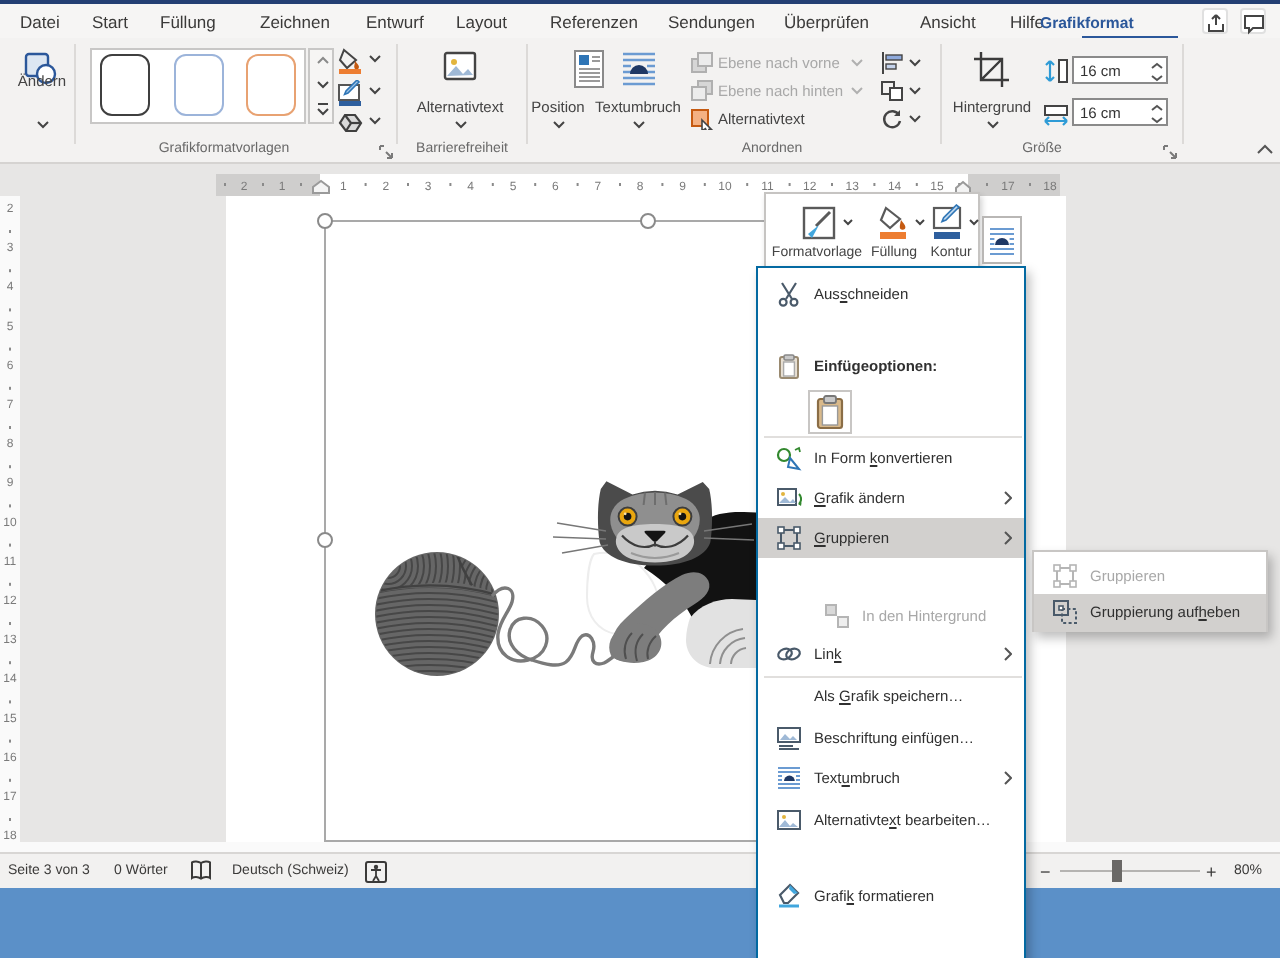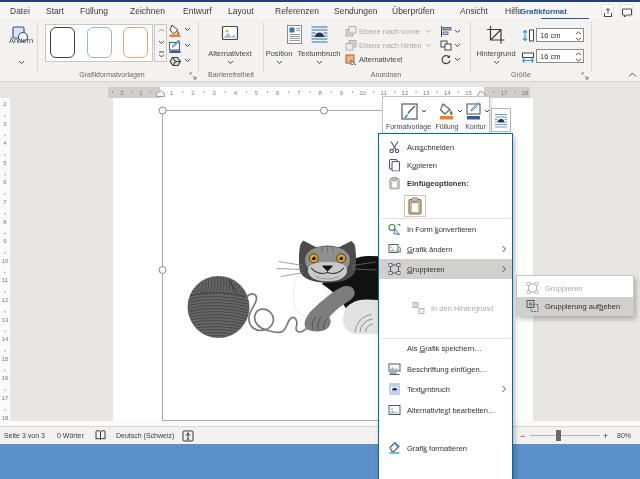--- a/index.html
+++ b/index.html
@@ -522,27 +522,20 @@
 
   <div class="abs" id="cmenu" style="left:378px;top:133px;width:135px;height:416px;background:#fff;border:1px solid #0369a1;box-shadow:2px 3px 5px rgba(0,0,0,0.25);">
     <div class="mi" style="top:3px;">
       <svg class="ic" viewBox="0 0 13 13">
           <path d="M3 1l5 8M10 1L5 9" stroke="#4a5a6a" stroke-width="1.1"></path>
           <circle cx="3.6" cy="10.6" r="1.7" fill="none" stroke="#4a5a6a" stroke-width="1.1"></circle>
           <circle cx="9" cy="10.6" r="1.7" fill="none" stroke="#4a5a6a" stroke-width="1.1"></circle>
         </svg>
       <span class="txt">Aus<u>s</u>chneiden</span>
     </div>
-    <div class="mi" style="top:21px;">
-      <svg class="ic" viewBox="0 0 13 13">
-          <rect x="1.5" y="1" width="7.5" height="9.5" rx="1" fill="#fff" stroke="#4a5a6a" stroke-width="1.1"></rect>
-          <rect x="4" y="3" width="7.5" height="9.5" rx="1" fill="#fff" stroke="#4a5a6a" stroke-width="1.1"></rect>
-        </svg>
-      <span class="txt">K<u>o</u>pieren</span>
-    </div>
     <div class="mi" style="top:39px;">
       <svg class="ic" viewBox="0 0 13 13">
           <rect x="2" y="2" width="9" height="10.5" rx="1" fill="#e8e0d4" stroke="#9a8a70" stroke-width="1"></rect>
           <rect x="4" y="1" width="5" height="2.5" rx=".8" fill="#c8c8c8" stroke="#888" stroke-width=".8"></rect>
           <rect x="3.8" y="4.5" width="5.4" height="7" fill="#fff" stroke="#aaa" stroke-width=".7"></rect>
         </svg>
       <span class="txt" style="font-weight:bold;">Einfügeoptionen:</span>
     </div>
     <div class="abs" style="left:25px;top:61px;width:22px;height:22px;border:1px solid #c8c6c4;">
       <svg style="position:absolute;left:2px;top:1px;" width="16" height="18" viewBox="0 0 16 18">
@@ -589,20 +582,30 @@
     <div class="mi" style="top:163.5px;margin-left:24px;">
       <svg class="ic" viewBox="0 0 13 13">
           <rect x="1" y="1" width="5" height="5" fill="#d9d9d9" stroke="#b5b5b5" stroke-width="1"></rect>
           <rect x="7" y="7" width="5" height="5" fill="#efefef" stroke="#b5b5b5" stroke-width="1"></rect>
         </svg>
       <span class="txt dis">In den Hintergrund</span>
       <svg class="arr" viewBox="0 0 4 7">
           <path d="M.5.5L3.5 3.5.5 6.5" fill="none" stroke="#b5b5b5" stroke-width="1"></path>
         </svg>
     </div>
+    <div class="mi" style="top:183px;">
+      <svg class="ic" viewBox="0 0 13 13">
+          <ellipse cx="4.5" cy="6.5" rx="3.5" ry="2.5" fill="none" stroke="#4a5a6a" stroke-width="1.1" transform="rotate(-20 4.5 6.5)"></ellipse>
+          <ellipse cx="8.5" cy="6.5" rx="3.5" ry="2.5" fill="none" stroke="#4a5a6a" stroke-width="1.1" transform="rotate(-20 8.5 6.5)"></ellipse>
+        </svg>
+      <span class="txt">Lin<u>k</u></span>
+      <svg class="arr" viewBox="0 0 4 7">
+          <path d="M.5.5L3.5 3.5.5 6.5" fill="none" stroke="#555" stroke-width="1"></path>
+        </svg>
+    </div>
     <div class="abs" style="left:3px;top:203.5px;width:129px;height:1px;background:#e1dfdd;"></div>
     <div class="mi" style="top:204px;">
       <span class="txt">Als <u>G</u>rafik speichern…</span>
     </div>
     <div class="mi" style="top:224.5px;">
       <svg class="ic" viewBox="0 0 13 13">
           <rect x="1" y="1.5" width="11" height="7" fill="#fff" stroke="#4a5a6a" stroke-width="1"></rect>
           <path d="M2 7.5l2.5-3 2.5 2.5 1.5-1.5 2 2z" fill="#9fb9d6"></path>
           <path d="M1.5 10.5h7M1.5 12h10" stroke="#4a5a6a" stroke-width="1"></path>
         </svg>

